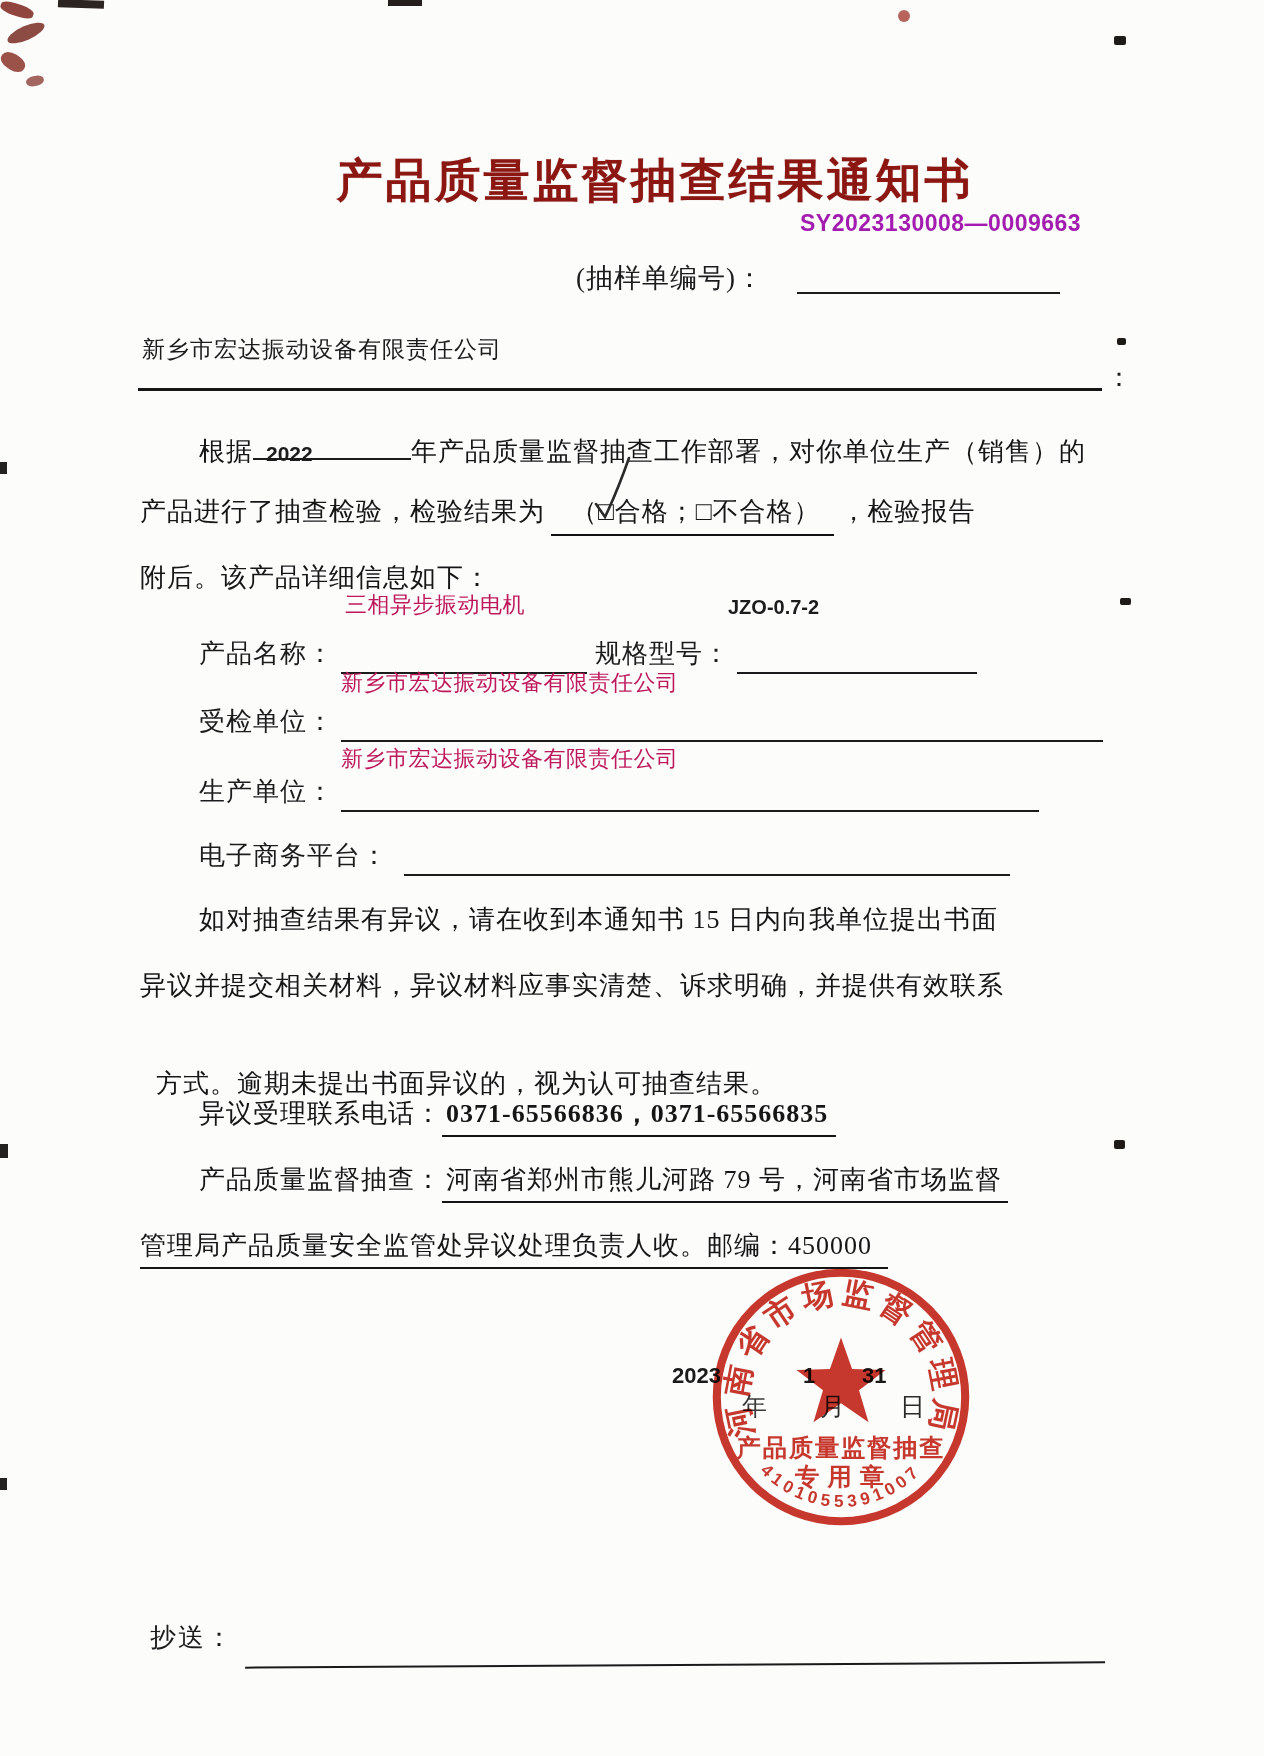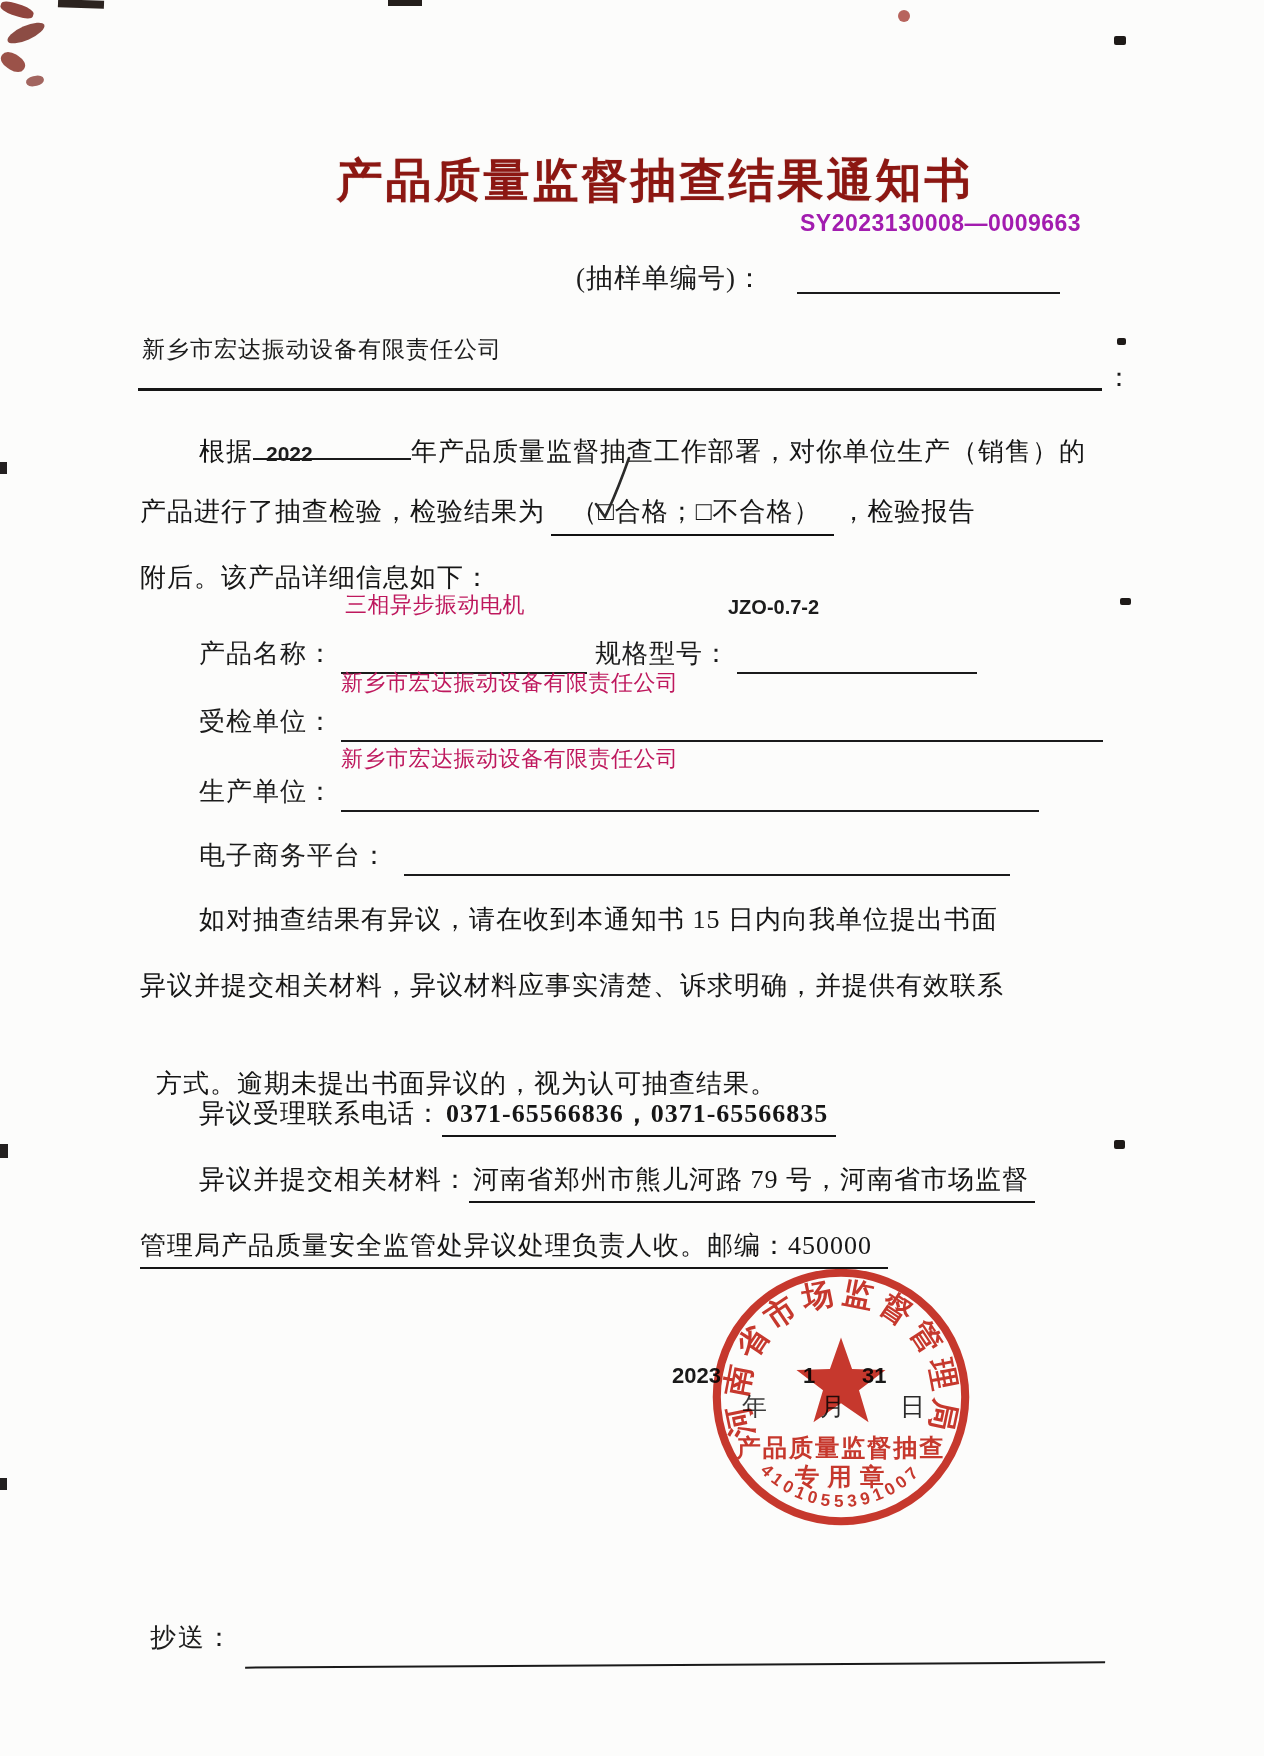--- a/index.html
+++ b/index.html
@@ -107,21 +107,21 @@
 
   <div class="abs body-line" style="left:199px;top:902px;">如对抽查结果有异议，请在收到本通知书 15 日内向我单位提出书面</div>
   <div class="abs body-line" style="left:140px;top:968px;">异议并提交相关材料，异议材料应事实清楚、诉求明确，并提供有效联系</div>
   <div class="abs body-line" style="left:156px;top:1032px;margin-top:34px;">方式。逾期未提出书面异议的，视为认可抽查结果。</div>
 
   <div class="abs body-line" style="left:199px;top:1096px;">
     <span>异议受理联系电话：</span><span class="value-bold" style="display:inline-block;border-bottom:2.5px solid #151515;padding:0 8px 4px 4px;">0371-65566836，0371-65566835</span>
   </div>
 
   <div class="abs body-line" style="left:199px;top:1162px;">
-    <span>异议并提交相关材料：</span><span style="display:inline-block;border-bottom:2.5px solid #151515;padding:0 6px 4px 4px;text-align:right;">河南省郑州市熊儿河路 79 号，河南省市场监督</span>
+    <span>产品质量监督抽查：</span><span style="display:inline-block;border-bottom:2.5px solid #151515;padding:0 6px 4px 4px;text-align:right;">河南省郑州市熊儿河路 79 号，河南省市场监督</span>
   </div>
   <div class="abs body-line" style="left:140px;top:1228px;">
     <span style="display:inline-block;border-bottom:2.5px solid #151515;padding:0 16px 4px 0;">管理局产品质量安全监管处异议处理负责人收。邮编：450000</span>
   </div>
 
   <div class="abs date-num sans" style="left:672px;top:1363px;">2023</div>
   <div class="abs date-unit" style="left:742px;top:1390px;color:#3a3a3a;">年</div>
   <div class="abs date-num sans" style="left:803px;top:1363px;">1</div>
   <div class="abs date-unit" style="left:820px;top:1390px;">月</div>
   <div class="abs date-num sans" style="left:862px;top:1363px;">31</div>

